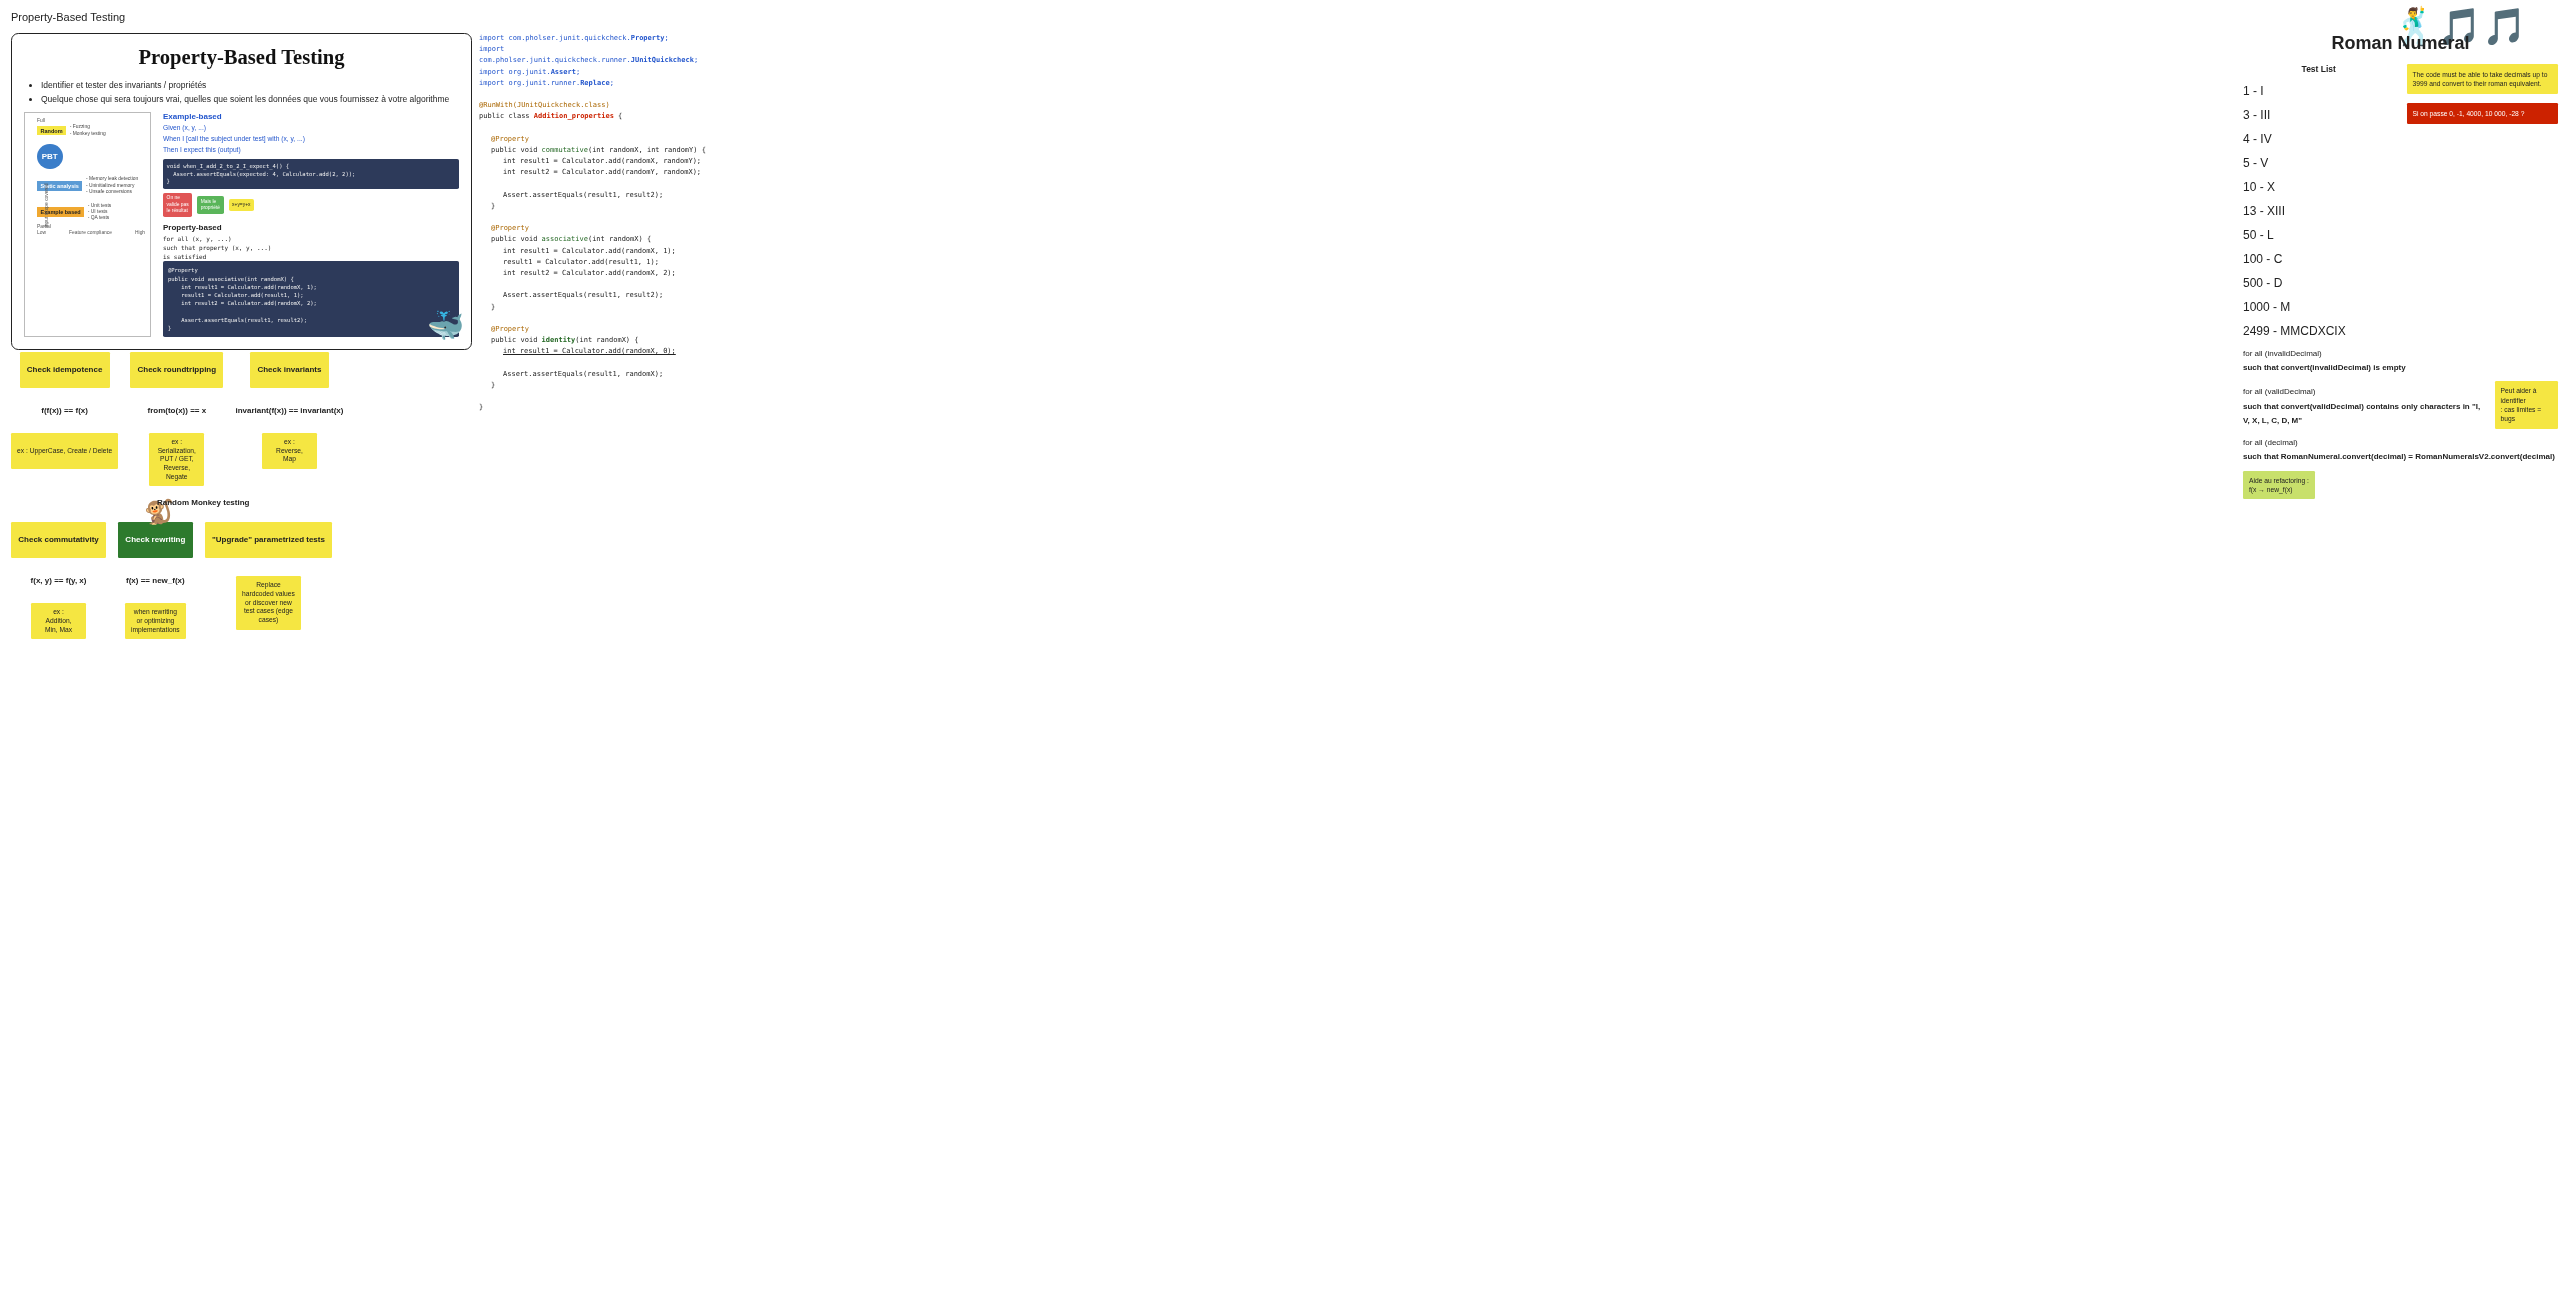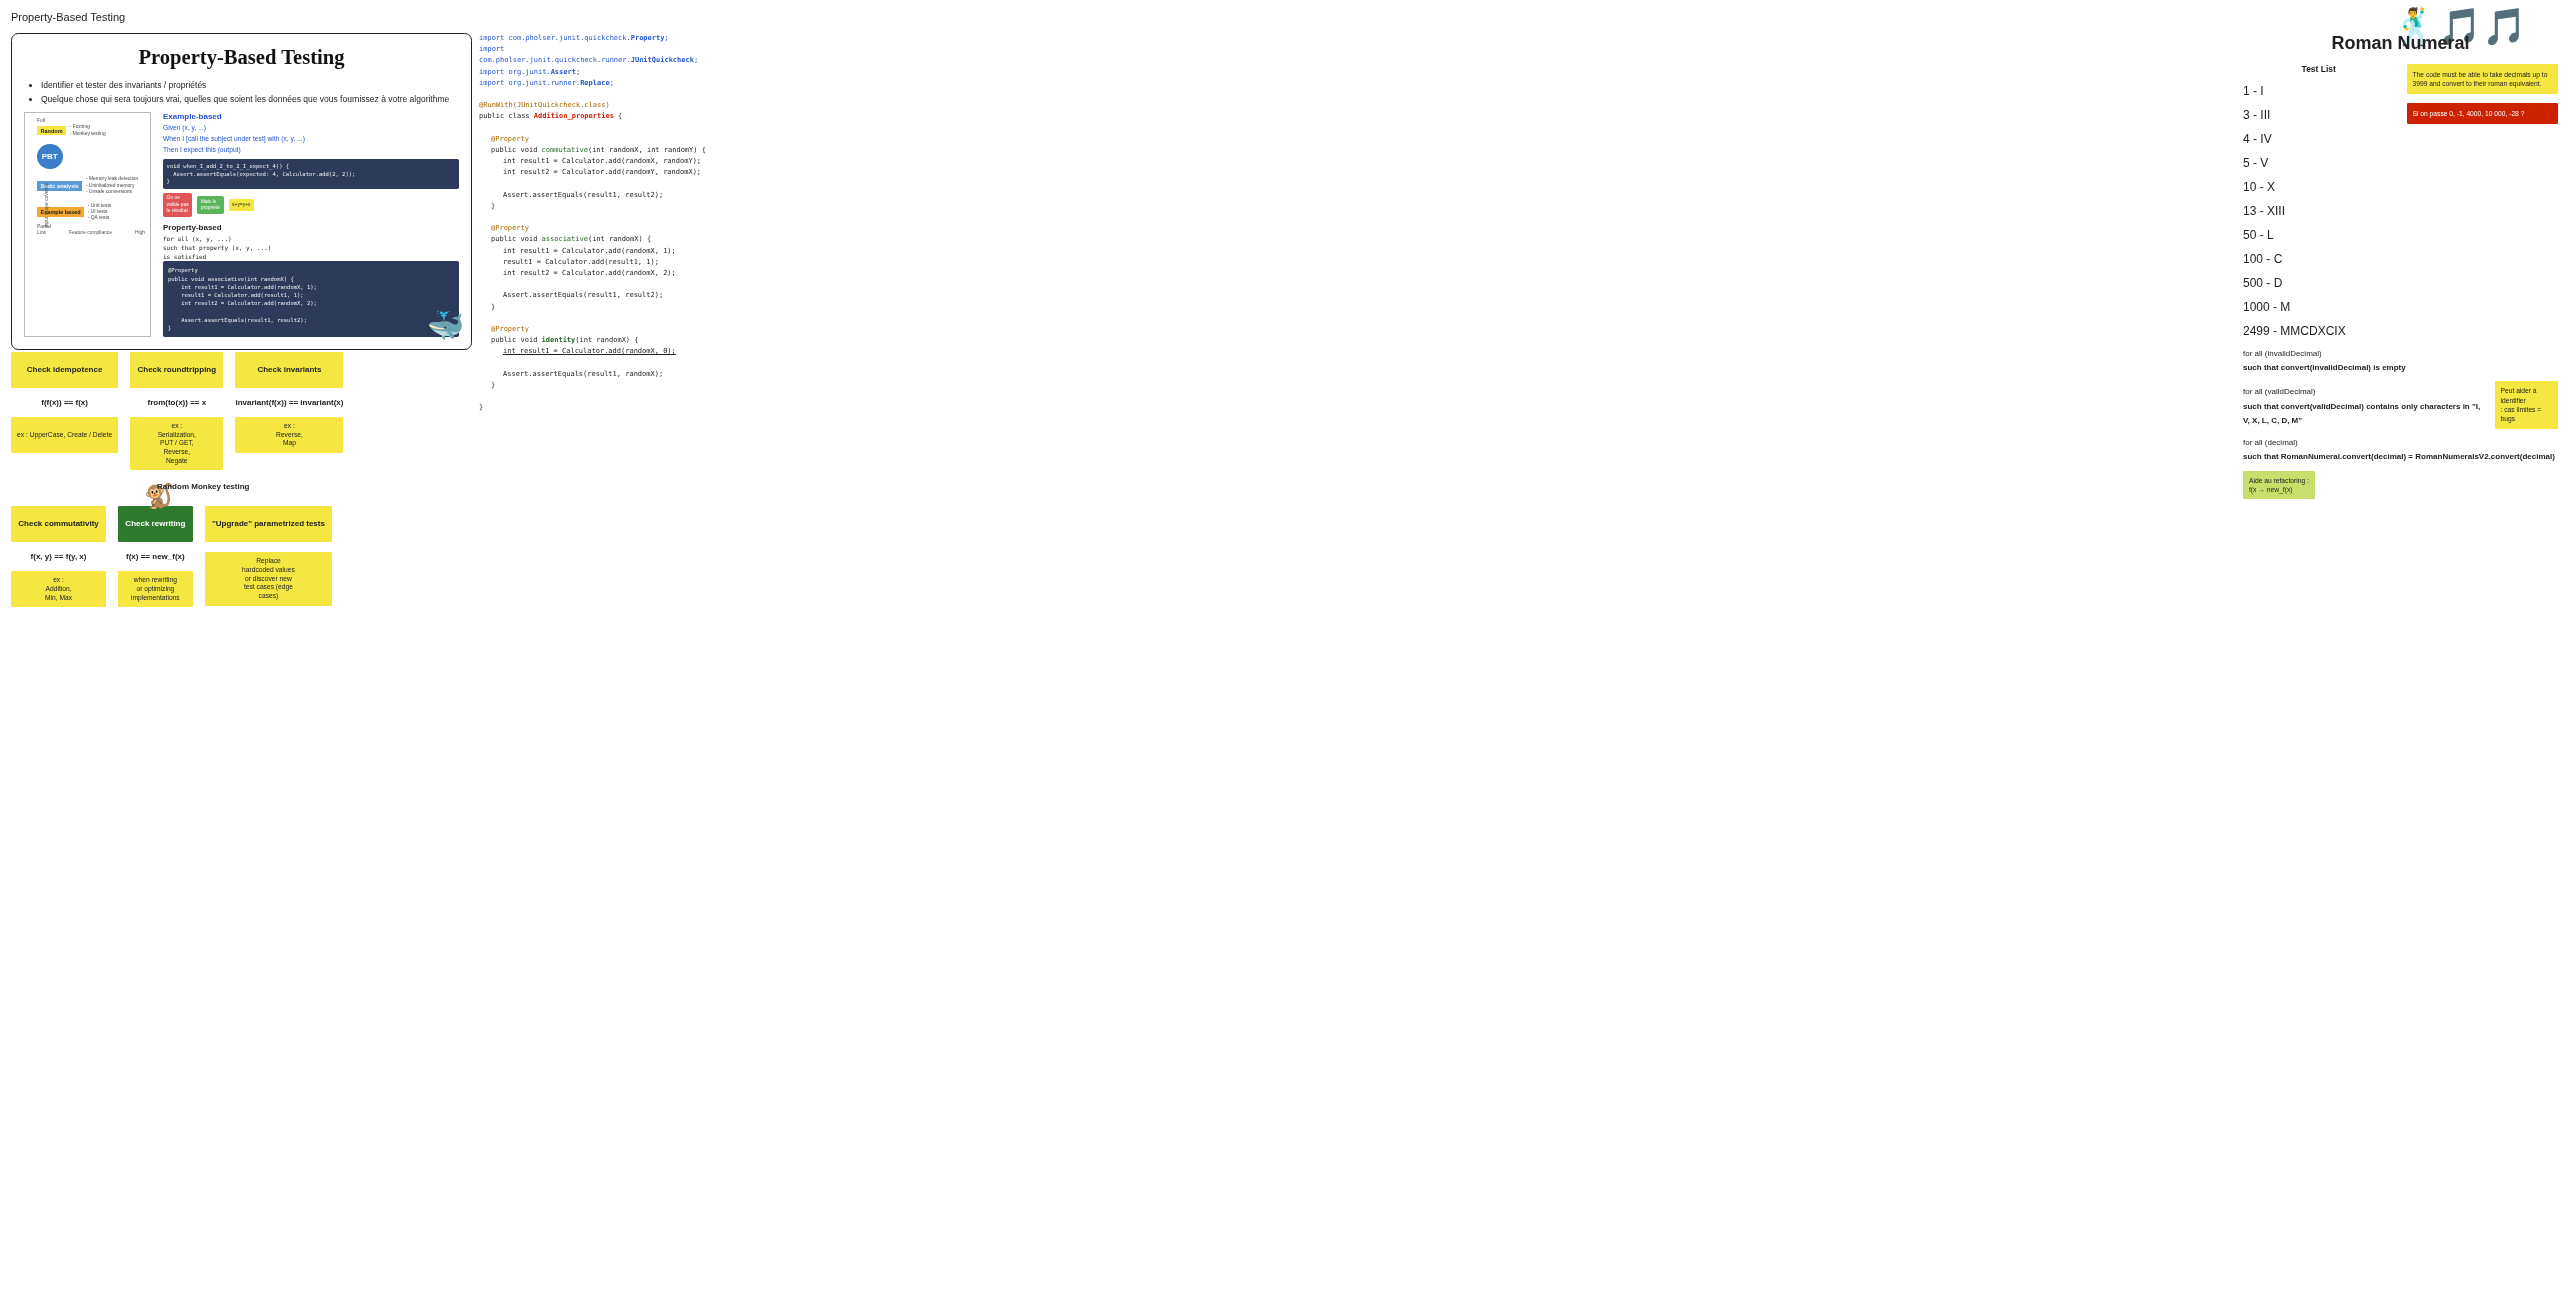--- a/index.html
+++ b/index.html
@@ -191,21 +191,22 @@
     .sticky-row {
       display: flex;
       gap: 12px;
       margin-bottom: 12px;
       align-items: flex-start;
     }
 
     .sticky-group {
       display: flex;
       flex-direction: column;
-      gap: 10px;
+      align-items: center;
+      gap: 18px;
     }
 
     .sticky-note {
       padding: 6px 7.3px;
       font-size: 8px;
       font-weight: bold;
       line-height: 1.3;
       text-align: center;
       border-radius: 1.2px;
       min-width: 67px;

